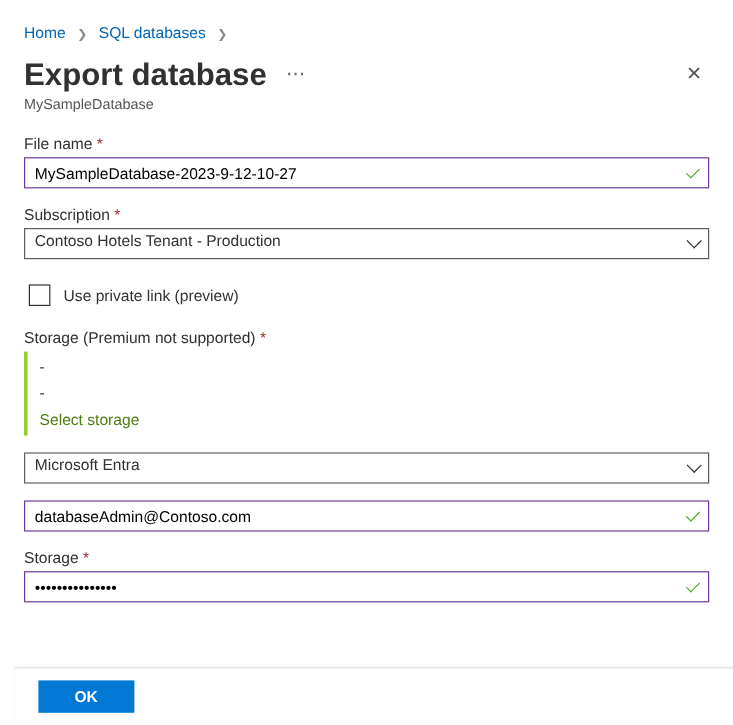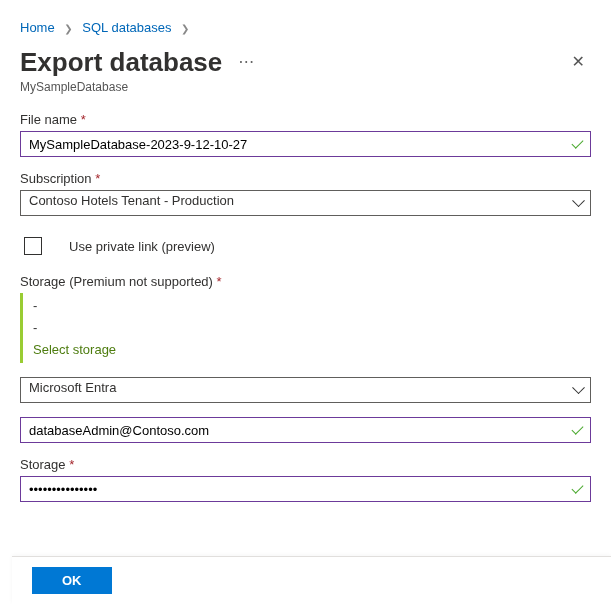--- a/index.html
+++ b/index.html
@@ -85,21 +85,21 @@
     position:absolute;
     right:8px;
     top:50%;
     width:8px; height:8px;
     border-right:1px solid #333;
     border-bottom:1px solid #333;
     transform: translateY(-75%) rotate(45deg);
     pointer-events:none;
   }
   .select-valid.select-wrap::before { right: 26px; }
-  .checkbox-row { display:flex; align-items:center; gap:24px; margin-top:18px; margin-bottom:16px;}
+  .checkbox-row { display:flex; align-items:center; gap:8px; margin-top:18px; margin-bottom:16px;}
   .checkbox-row input[type=checkbox]{
     width:18px; height:18px; border:1px solid #323130; appearance:none; cursor:pointer;
   }
   .storage-box {
     border-left: 3px solid #99cc33;
     padding: 2px 0 2px 10px;
     margin-top:4px;
     line-height: 1.7;
     font-size:13px;
   }

